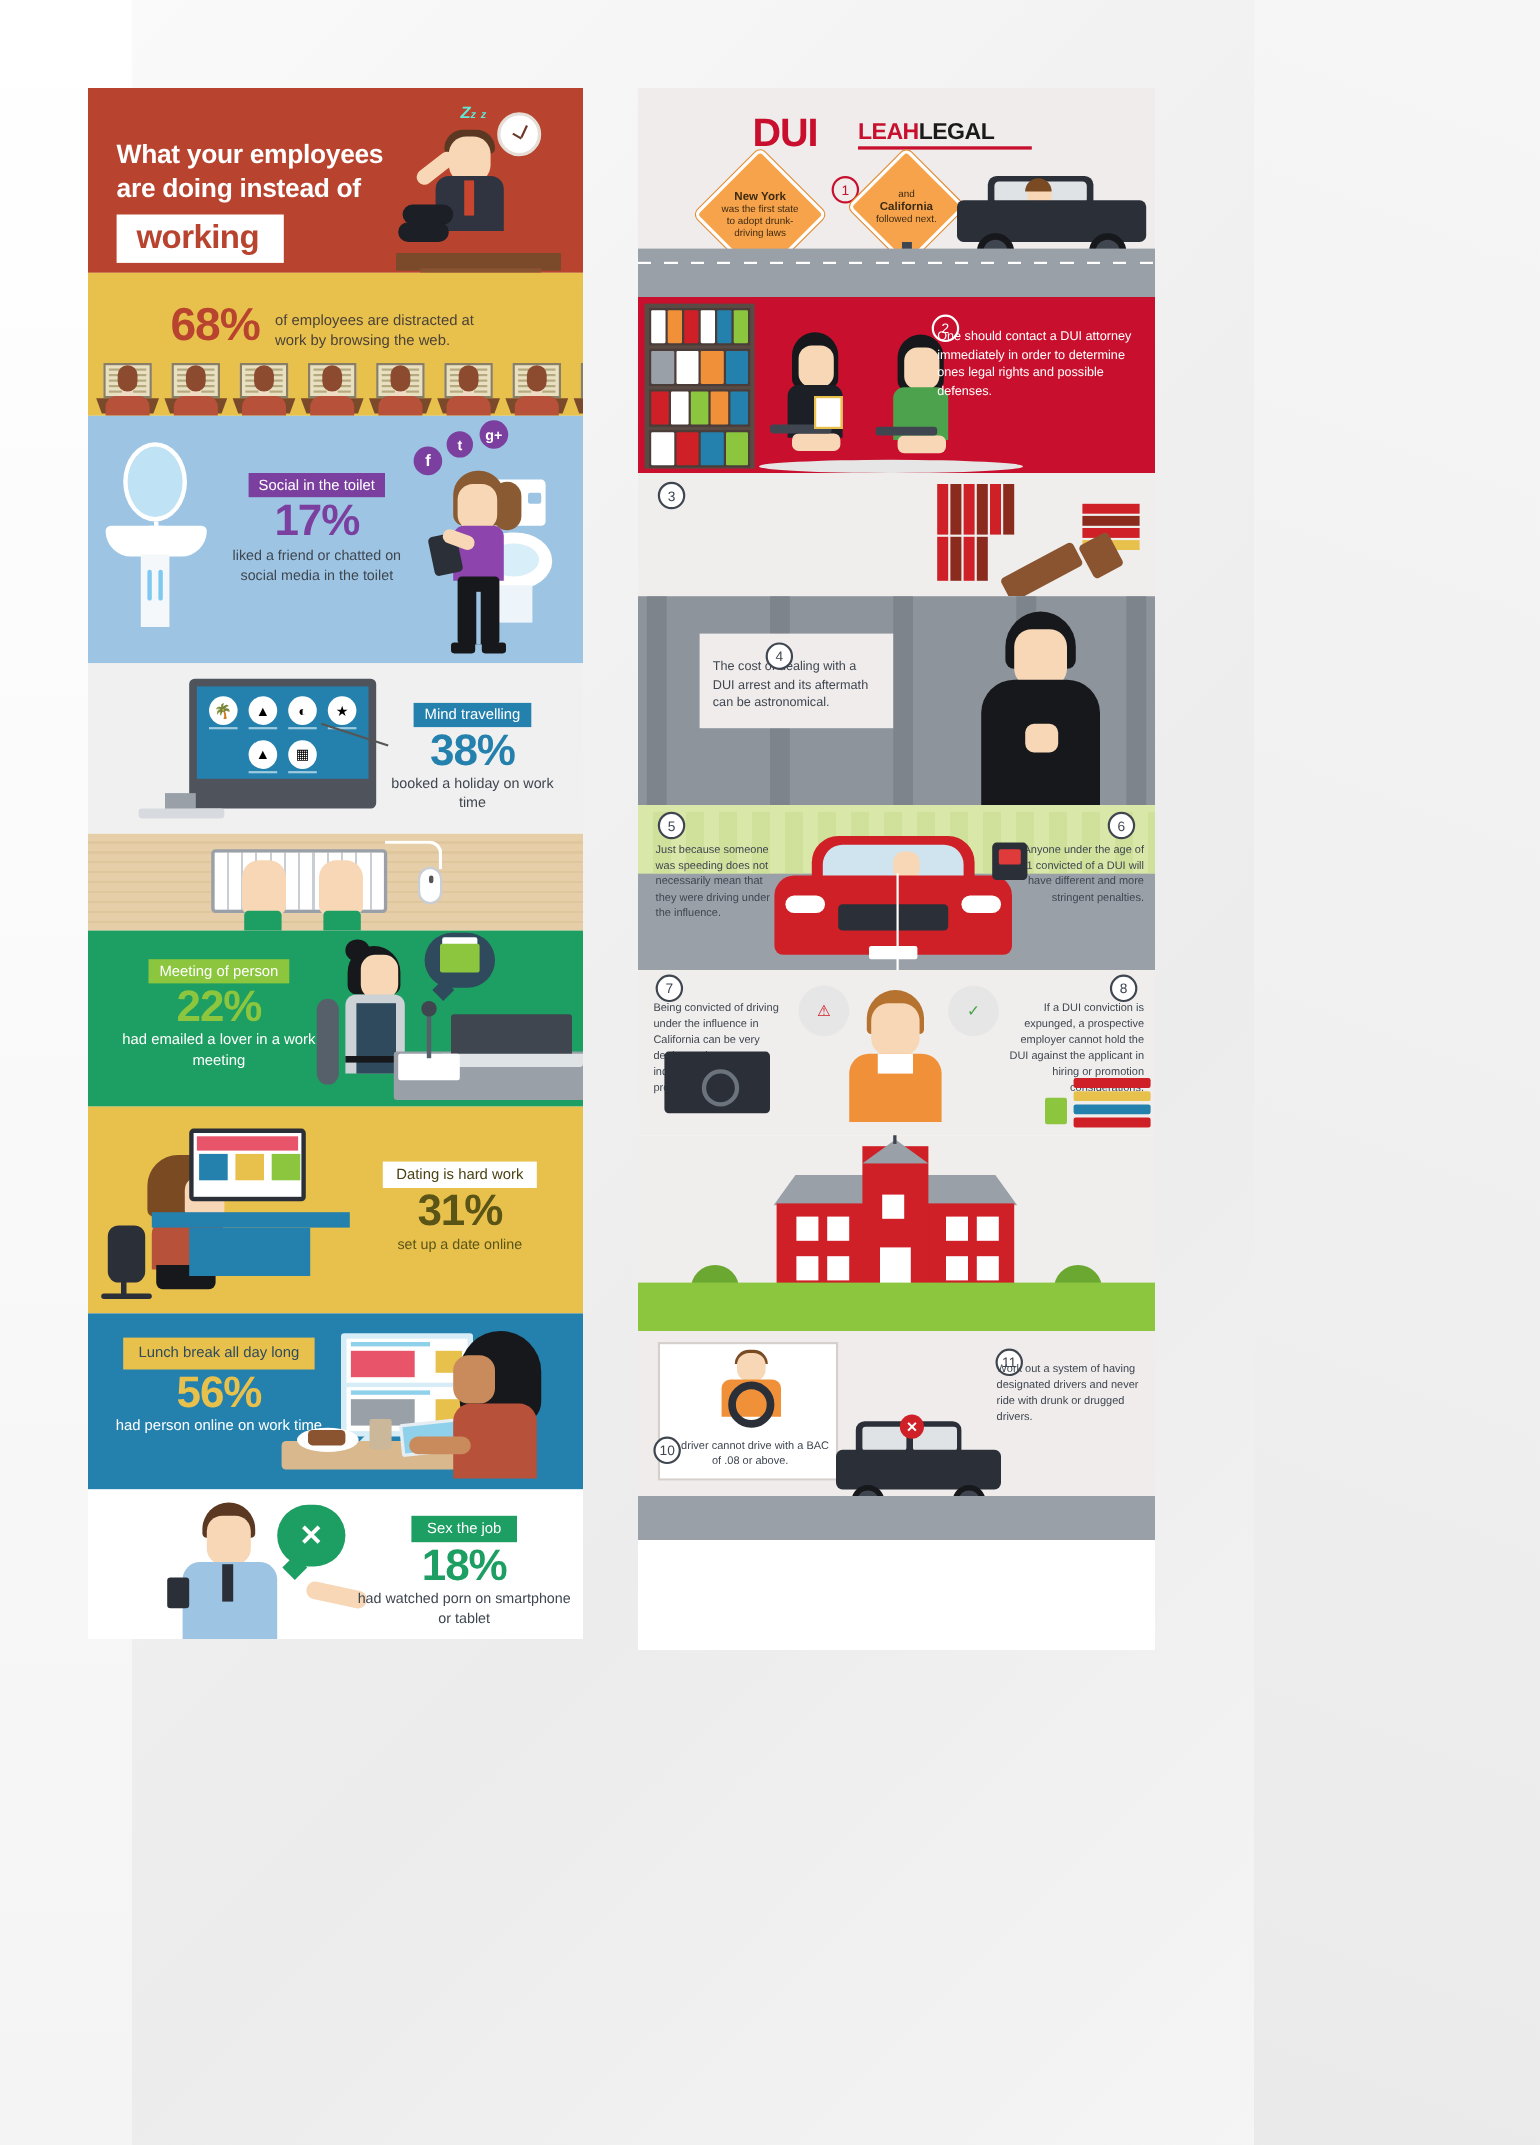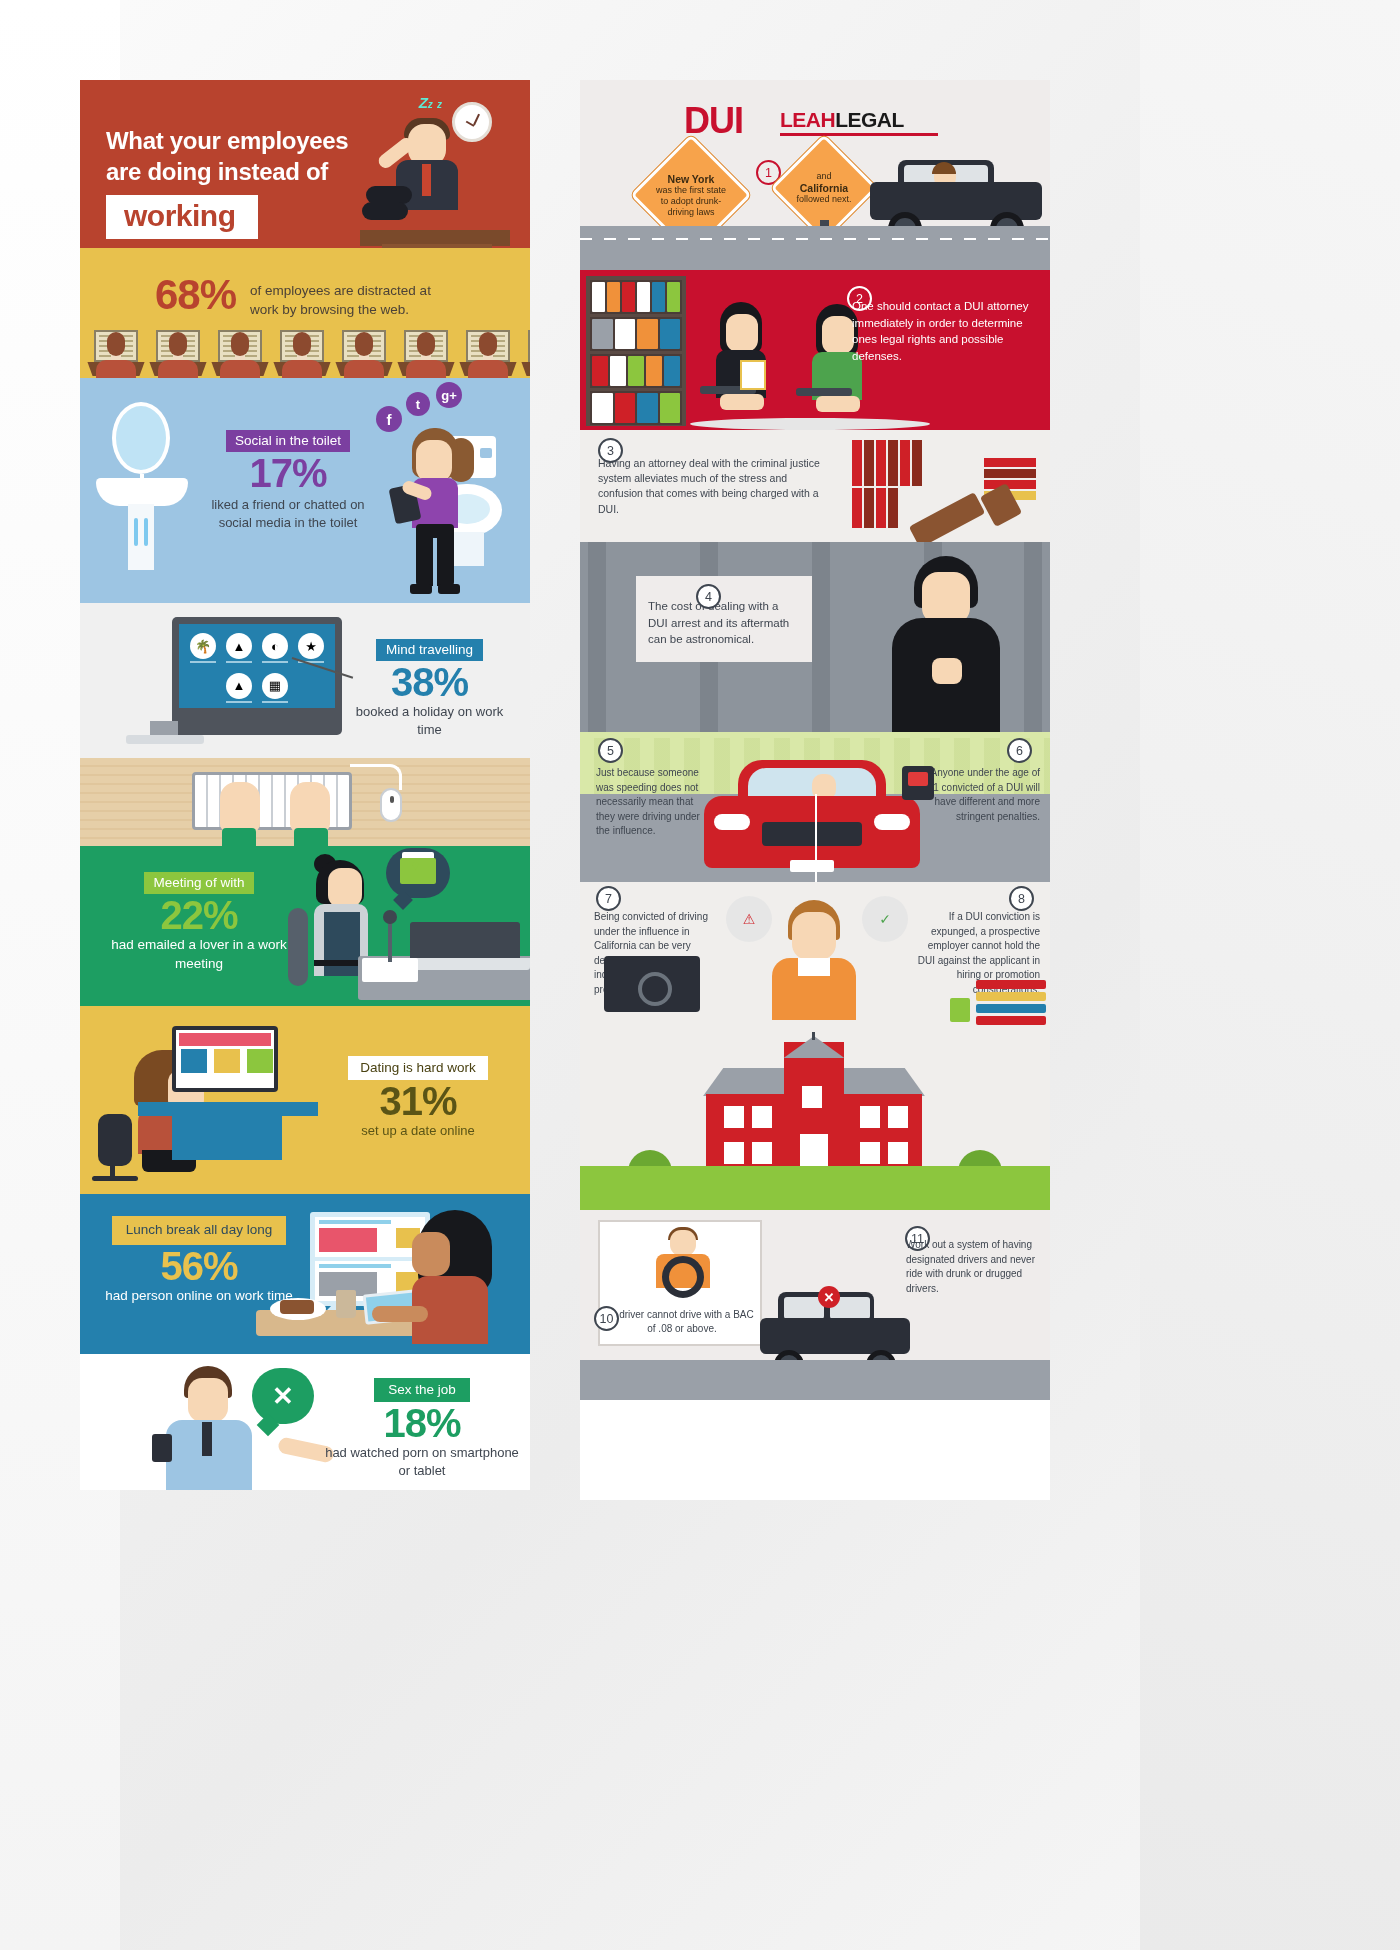--- a/index.html
+++ b/index.html
@@ -527,21 +527,21 @@
     <div class="hands">
       <div class="hnd l"></div>
         <div class="hnd r"></div>
       <div class="slv l"></div>
         <div class="slv r"></div>
     </div>
   </div>
 
   <div class="band bgreen">
     <div class="green-text">
-      <span class="tag-lgreen">Meeting of with</span>
+      <span class="tag-lgreen">Meeting of person</span>
       <div class="pct-lgreen">22%</div>
       <div class="sub">had emailed a lover in a work meeting</div>
     </div>
     <div class="lady">
       <div class="l-chair"></div>
         <div class="l-bun"></div>
         <div class="l-hair"></div>
       <div class="l-face"></div>
         <div class="l-body"></div>
         <div class="l-vest"></div>
@@ -730,21 +730,20 @@
     <div class="numcirc white" style="right:178px;top:16px;">
       <span>2</span>
     </div>
     <div class="r-txt">One should contact a DUI attorney immediately in order to determine ones legal rights and possible defenses.</div>
   </div>
 
   <div class="r-band r-gray">
     <div class="numcirc dark" style="left:18px;top:8px;">
       <span>3</span>
     </div>
-    <div class="g3-txt">Having an attorney deal with the criminal justice system alleviates much of the stress and confusion that comes with being charged with a DUI.</div>
     <div class="books">
       <div class="bkstack" style="left:6px;top:4px;">
         <div style="width:10px;height:46px;background:#cf2027"></div>
           <div style="width:10px;height:46px;background:#8a2b1e"></div>
         <div style="width:10px;height:46px;background:#cf2027"></div>
           <div style="width:10px;height:46px;background:#8a2b1e"></div>
         <div style="width:10px;height:46px;background:#cf2027"></div>
           <div style="width:10px;height:46px;background:#8a2b1e"></div>
       </div>
       <div class="bkstack" style="left:6px;top:52px;">

